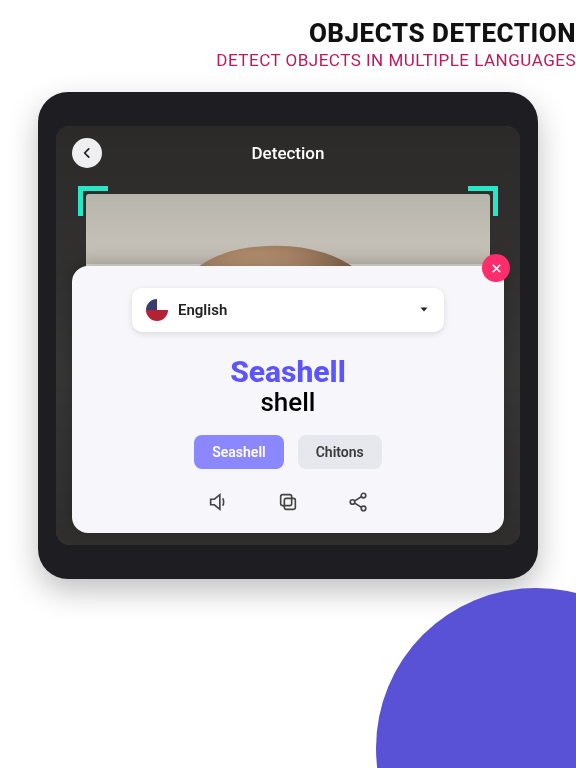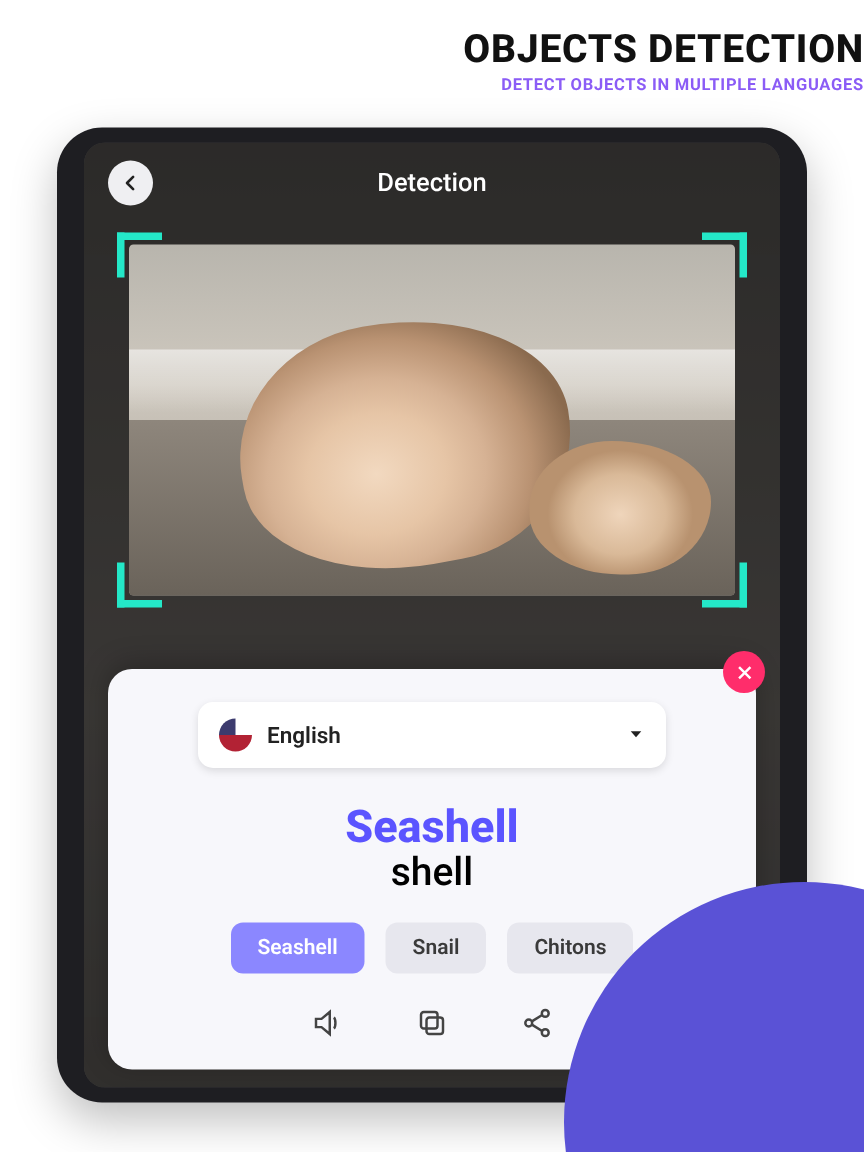--- a/index.html
+++ b/index.html
@@ -1,20 +1,20 @@
 <!DOCTYPE html>
 <html><head>
 <meta charset="utf-8">
 <style>
 *{margin:0;padding:0;box-sizing:border-box;-webkit-font-smoothing:antialiased}
 body{width:576px;height:768px;background:#fff;font-family:-apple-system,BlinkMacSystemFont,"Segoe UI",Roboto,Helvetica,Arial,sans-serif;overflow:hidden;position:relative}
 .hero{padding:18px 0 8px;text-align:right}
 .hero-title{font-size:26px;font-weight:800;letter-spacing:.5px;color:#111}
-.hero-sub{font-size:11px;font-weight:700;letter-spacing:.5px;color:#8b5cf6;margin-top:2px}
-.tablet{margin:14px auto 0;width:500px;height:650px;background:#1e1e22;border-radius:30px;padding:10px 18px;position:relative;box-shadow:0 12px 30px rgba(0,0,0,.25)}
+.hero-sub{font-size:17px;font-weight:400;letter-spacing:.5px;color:#be185d;margin-top:2px}
+.tablet{margin:14px auto 0;width:500px;height:487px;background:#1e1e22;border-radius:30px;padding:34px 18px;position:relative;box-shadow:0 12px 30px rgba(0,0,0,.25)}
 .screen{width:100%;height:100%;background:#2b2b2e;border-radius:14px;overflow:hidden;position:relative}
 .bg-blur{position:absolute;inset:0;background:linear-gradient(180deg,#6f6b65 0%,#888279 35%,#9b948b 60%,#7f7a72 100%);filter:blur(0px);opacity:.55}
 .overlay-dark{position:absolute;inset:0;background:rgba(0,0,0,.45)}
 .topbar{position:relative;height:54px;display:flex;align-items:center;justify-content:center}
 .back{position:absolute;left:16px;top:12px;width:30px;height:30px;border-radius:50%;background:#efeff2;display:flex;align-items:center;justify-content:center}
 .back svg{width:14px;height:14px}
 .top-title{color:#fff;font-size:17px;font-weight:500}
 .view{position:relative;margin:6px 22px 0;height:250px}
 .corner{position:absolute;width:30px;height:30px;border:5px solid #24e8c8}
 .tl{top:0;left:0;border-right:none;border-bottom:none}
@@ -97,21 +97,20 @@
         </div>
       </div>
 
       <div class="result">
         <div class="result-main">Seashell</div>
         <div class="result-sub">shell</div>
       </div>
 
       <div class="chips">
         <div class="chip sel">Seashell</div>
-        <div class="chip">Snail</div>
         <div class="chip">Chitons</div>
       </div>
 
       <div class="actions">
         <div>
           <svg viewBox="0 0 24 24">
               <path d="M4 9v6h4l6 5V4L8 9H4z"></path>
               <path d="M17 8c1.5 1.2 1.5 6.8 0 8"></path>
             </svg>
         </div>

